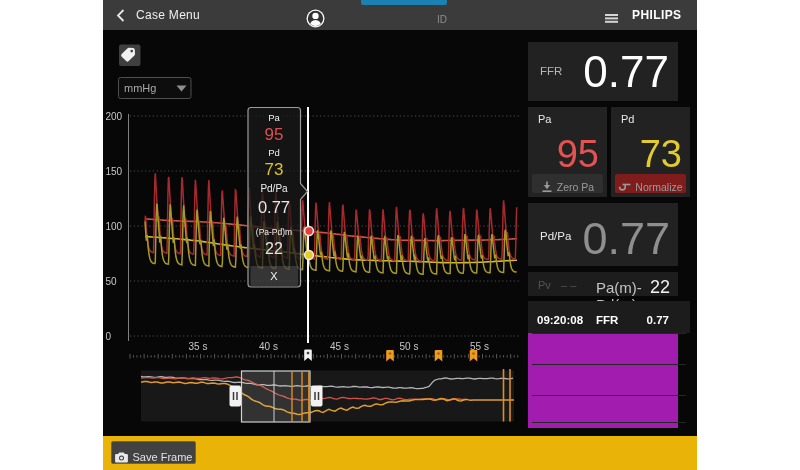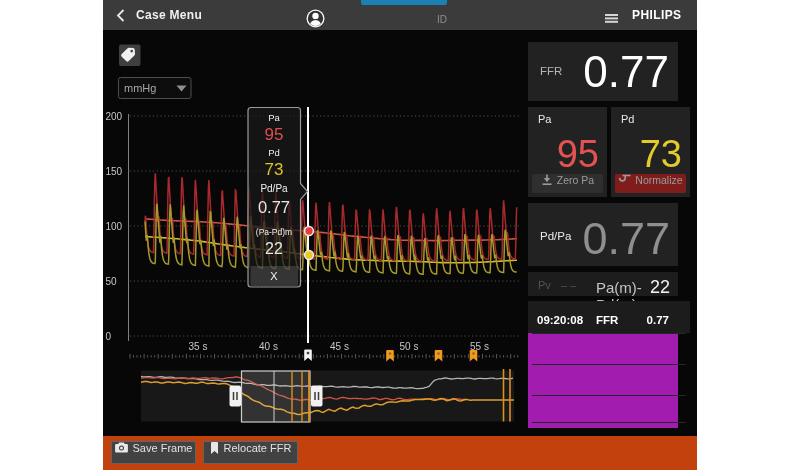--- a/index.html
+++ b/index.html
@@ -1,19 +1,19 @@
 <!DOCTYPE html>
 <html><head><meta charset="utf-8"><style>
 *{margin:0;padding:0;box-sizing:border-box}
 html,body{width:800px;height:470px;background:#fff;font-family:"Liberation Sans",sans-serif;overflow:hidden}
 #app{position:absolute;left:103px;top:0;width:594px;height:470px;background:#070707}
 .abs{position:absolute}
 #topbar{position:absolute;left:0;top:0;width:594px;height:30px;background:#3b3b3b}
-#bottombar{position:absolute;left:0;top:436px;width:594px;height:34px;background:#c2410c}
-.btn{position:absolute;display:flex;align-items:flex-start;justify-content:center;background:#424242;border:1px solid #636363;border-radius:2px;color:#e2e2e2;font-size:11px;gap:5px}
+#bottombar{position:absolute;left:0;top:436px;width:594px;height:34px;background:#eab308}
+.btn{position:absolute;display:flex;align-items:flex-end;justify-content:center;background:#424242;border:1px solid #636363;border-radius:2px;color:#e2e2e2;font-size:11px;gap:5px}
 .tile{position:absolute;left:425px;width:150px;background:#222}
 .tlabel{position:absolute;color:#b5b5b5;font-size:11.5px}
 .bignum{position:absolute;color:#fff;font-size:44px}
 </style></head><body>
 <div id="app">
 <svg width="594" height="470" viewBox="0 0 594 470" style="position:absolute;left:0;top:0">
 
 <rect x="16" y="44.5" width="21.5" height="21.5" rx="2" fill="#3f3f3f"></rect>
 <g transform="translate(17.5,46.5)">
  <path d="M1.2,7.6 L6.9,1.9 a2,2 0 0 1 1.5,-0.6 l4,0.2 a2,2 0 0 1 1.9,1.9 l0.2,4 a2,2 0 0 1 -0.6,1.5 L8.2,14.6 a1.8,1.8 0 0 1 -2.55,0 L1.2,10.15 a1.8,1.8 0 0 1 0,-2.55 z" fill="#f0f0f0"></path>
@@ -91,21 +91,21 @@
 <rect x="126.5" y="385.5" width="11.5" height="21" rx="2" fill="#f2f2f2"></rect>
 <path d="M130.5,392 v8 M134,392 v8" stroke="#3a3a3a" stroke-width="1.5"></path>
 <rect x="208" y="385.5" width="11.5" height="21" rx="2" fill="#f2f2f2"></rect>
 <path d="M212,392 v8 M215.5,392 v8" stroke="#3a3a3a" stroke-width="1.5"></path>
 </g>
 </svg>
 <div id="topbar">
  <svg class="abs" style="left:13px;top:9px" width="9" height="13" viewBox="0 0 9 13">
         <path d="M7.5,1 L2,6.5 L7.5,12" stroke="#e8e8e8" stroke-width="1.8" fill="none"></path>
       </svg>
- <div class="abs" style="left:33px;top:8px;font-size:12px;font-weight:bold;color:#f0f0f0;letter-spacing:0.3px">Case Menu</div>
+ <div class="abs" style="left:33px;top:8px;font-size:12px;font-weight:normal;color:#f0f0f0;letter-spacing:0.3px">Case Menu</div>
  <div class="abs" style="left:258px;top:0;width:86px;height:5px;background:#1b81b3;border-radius:0 0 2px 2px"></div>
  <svg class="abs" style="left:203px;top:9px" width="19" height="19" viewBox="0 0 19 19">
    <circle cx="9.5" cy="9.5" r="9" fill="#fff"></circle>
    <circle cx="9.5" cy="9.5" r="7.7" fill="#333"></circle>
    <clipPath id="pc">
           <circle cx="9.5" cy="9.5" r="7.5"></circle>
         </clipPath>
    <g clip-path="url(#pc)">
           <circle cx="9.5" cy="6.9" r="3.2" fill="#fff"></circle>
           <circle cx="9.5" cy="16.4" r="5.5" fill="#fff"></circle>
@@ -156,16 +156,13 @@
  <div class="abs" style="left:4px;top:63px;width:154px;border-top:1px solid #262626"></div>
  <div class="abs" style="left:4px;top:94px;width:154px;border-top:1px solid #262626"></div>
  <div class="abs" style="left:4px;top:121px;width:154px;border-top:1px solid #262626"></div>
 </div>
 <div id="bottombar">
  <div class="btn" style="left:8px;top:5px;width:85px;height:23px"><svg width="13" height="11" viewBox="0 0 13 11">
           <path d="M4.2,0.4 h4.6 l1,1.6 h2 a1.1,1.1 0 0 1 1.1,1.1 v6.4 a1.1,1.1 0 0 1 -1.1,1.1 h-10.6 a1.1,1.1 0 0 1 -1.1,-1.1 v-6.4 a1.1,1.1 0 0 1 1.1,-1.1 h2 z" fill="#e8e8e8"></path>
           <circle cx="6.5" cy="6" r="2.5" fill="#3a3a3a"></circle>
           <circle cx="6.5" cy="6" r="1.5" fill="#e8e8e8"></circle>
         </svg>Save Frame</div>
- <div class="btn" style="left:100px;top:5px;width:95px;height:23px"><svg width="9" height="12" viewBox="0 0 9 12">
-          <path d="M1,1 a1,1 0 0 1 1,-1 h5 a1,1 0 0 1 1,1 v11 l-3.5,-3 l-3.5,3 z" fill="#e8e8e8"></path>
-        </svg>Relocate FFR</div>
 </div>
 </div>
 </body></html>

